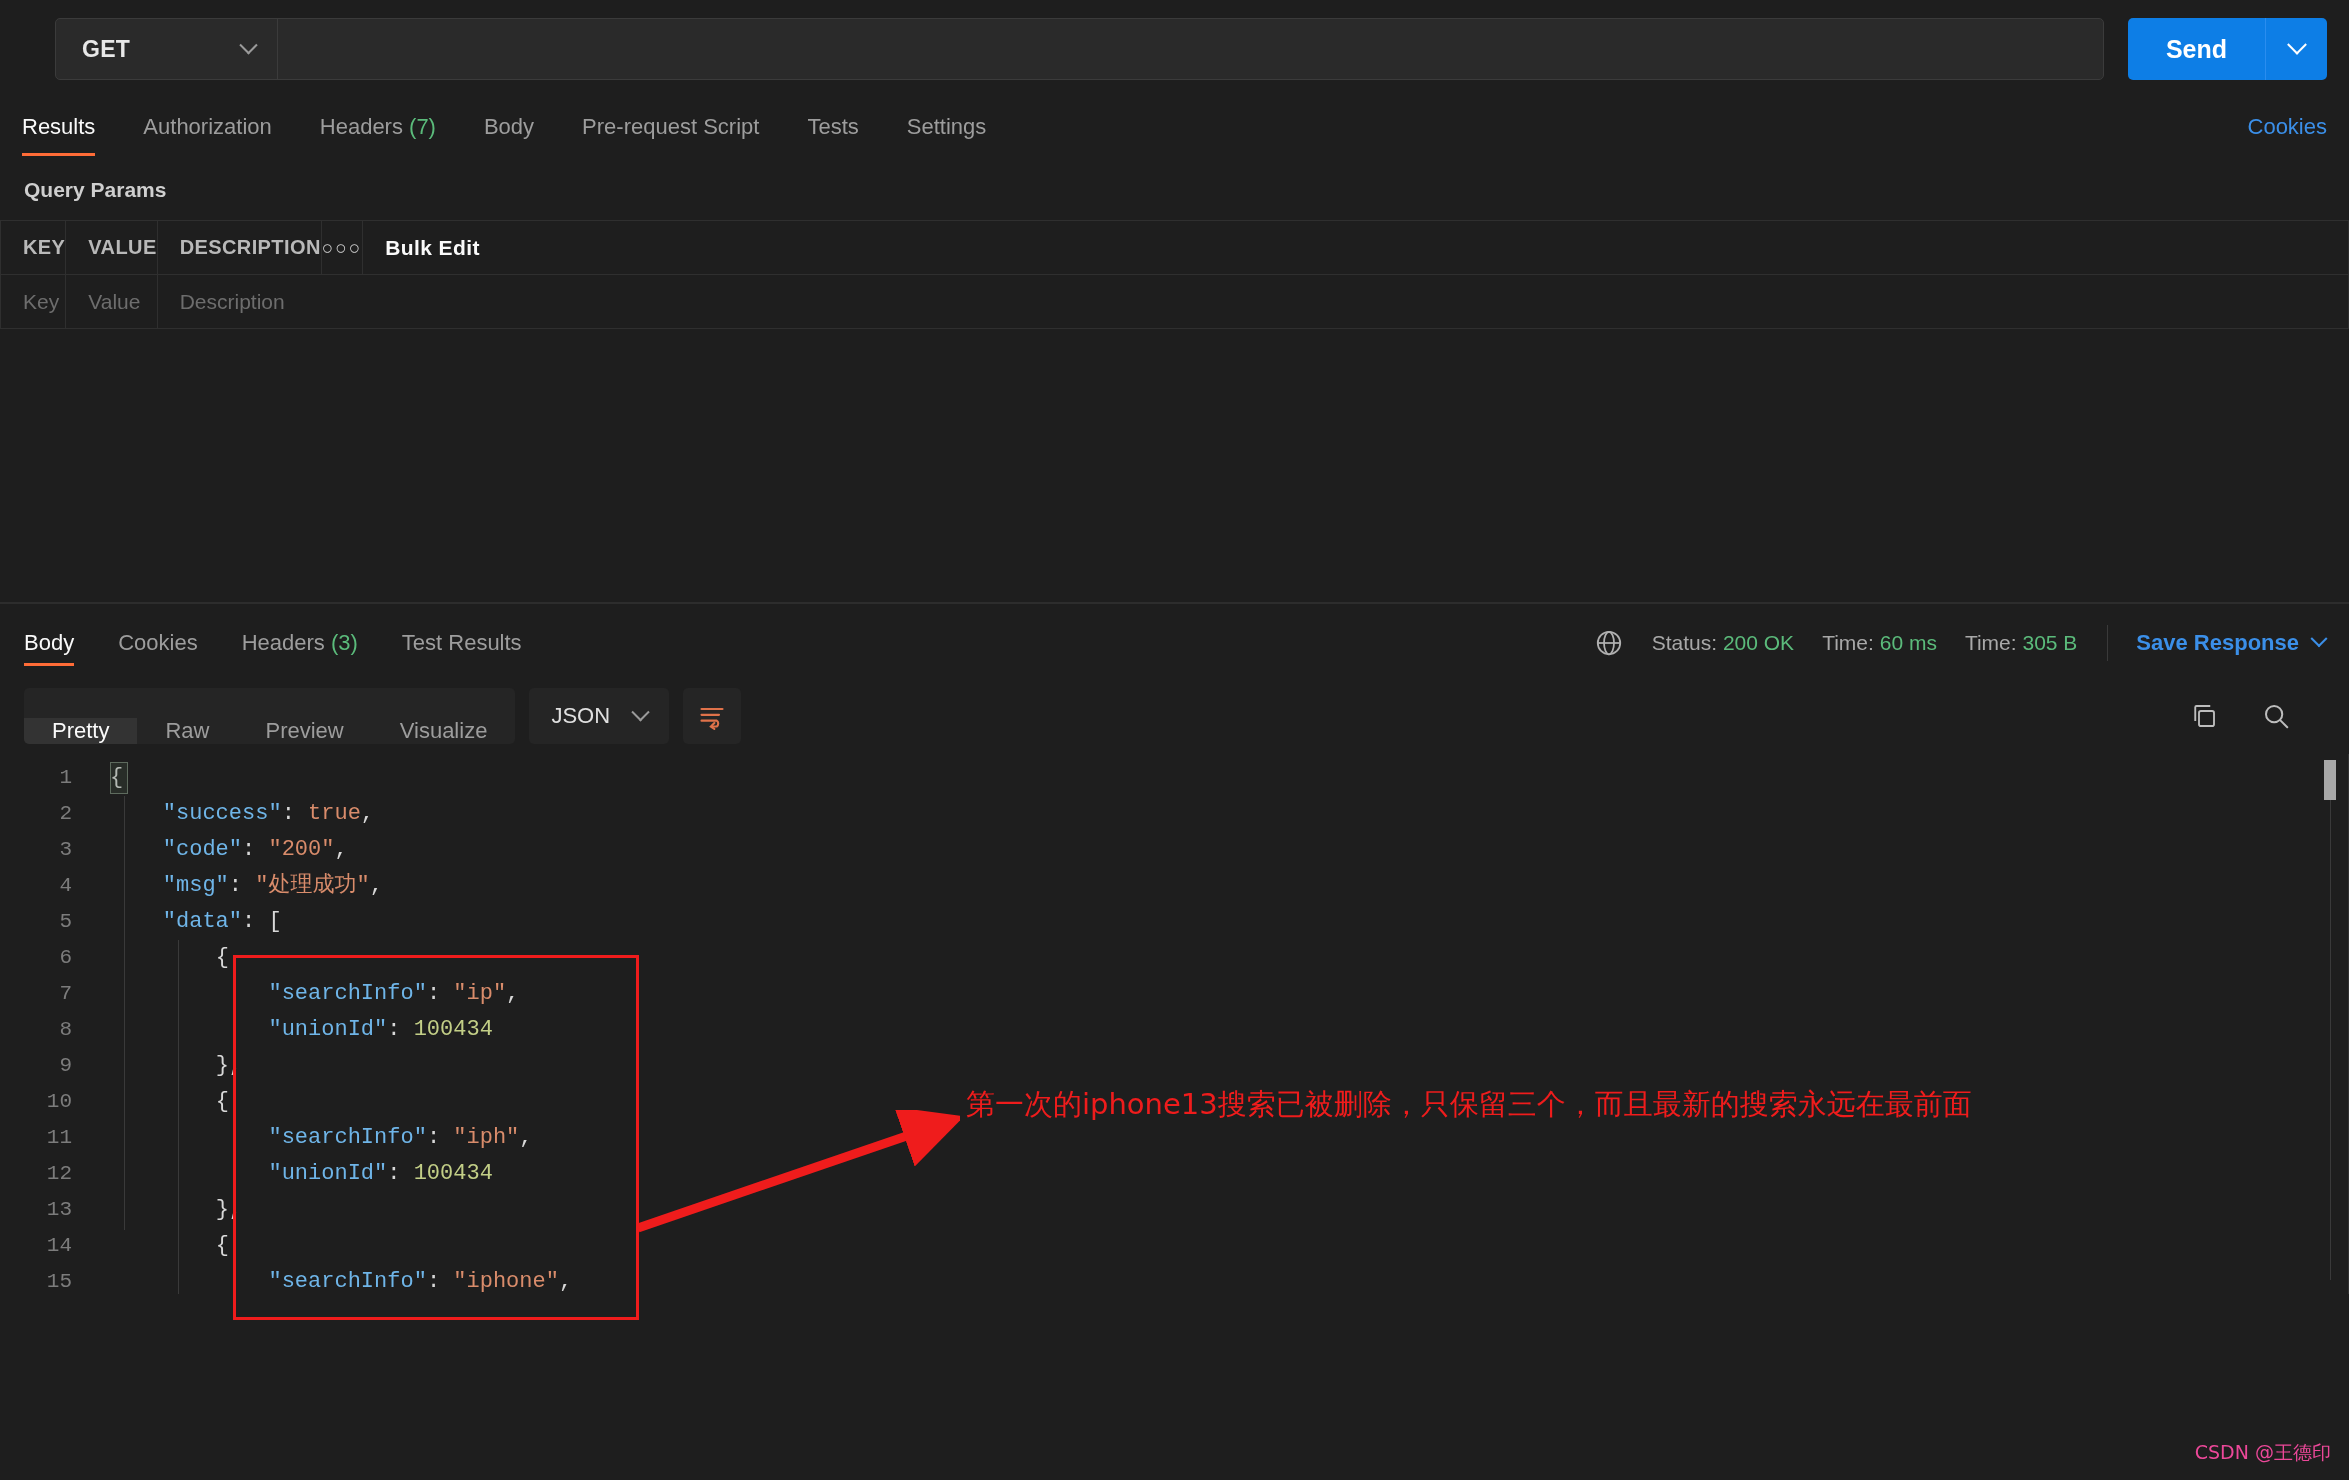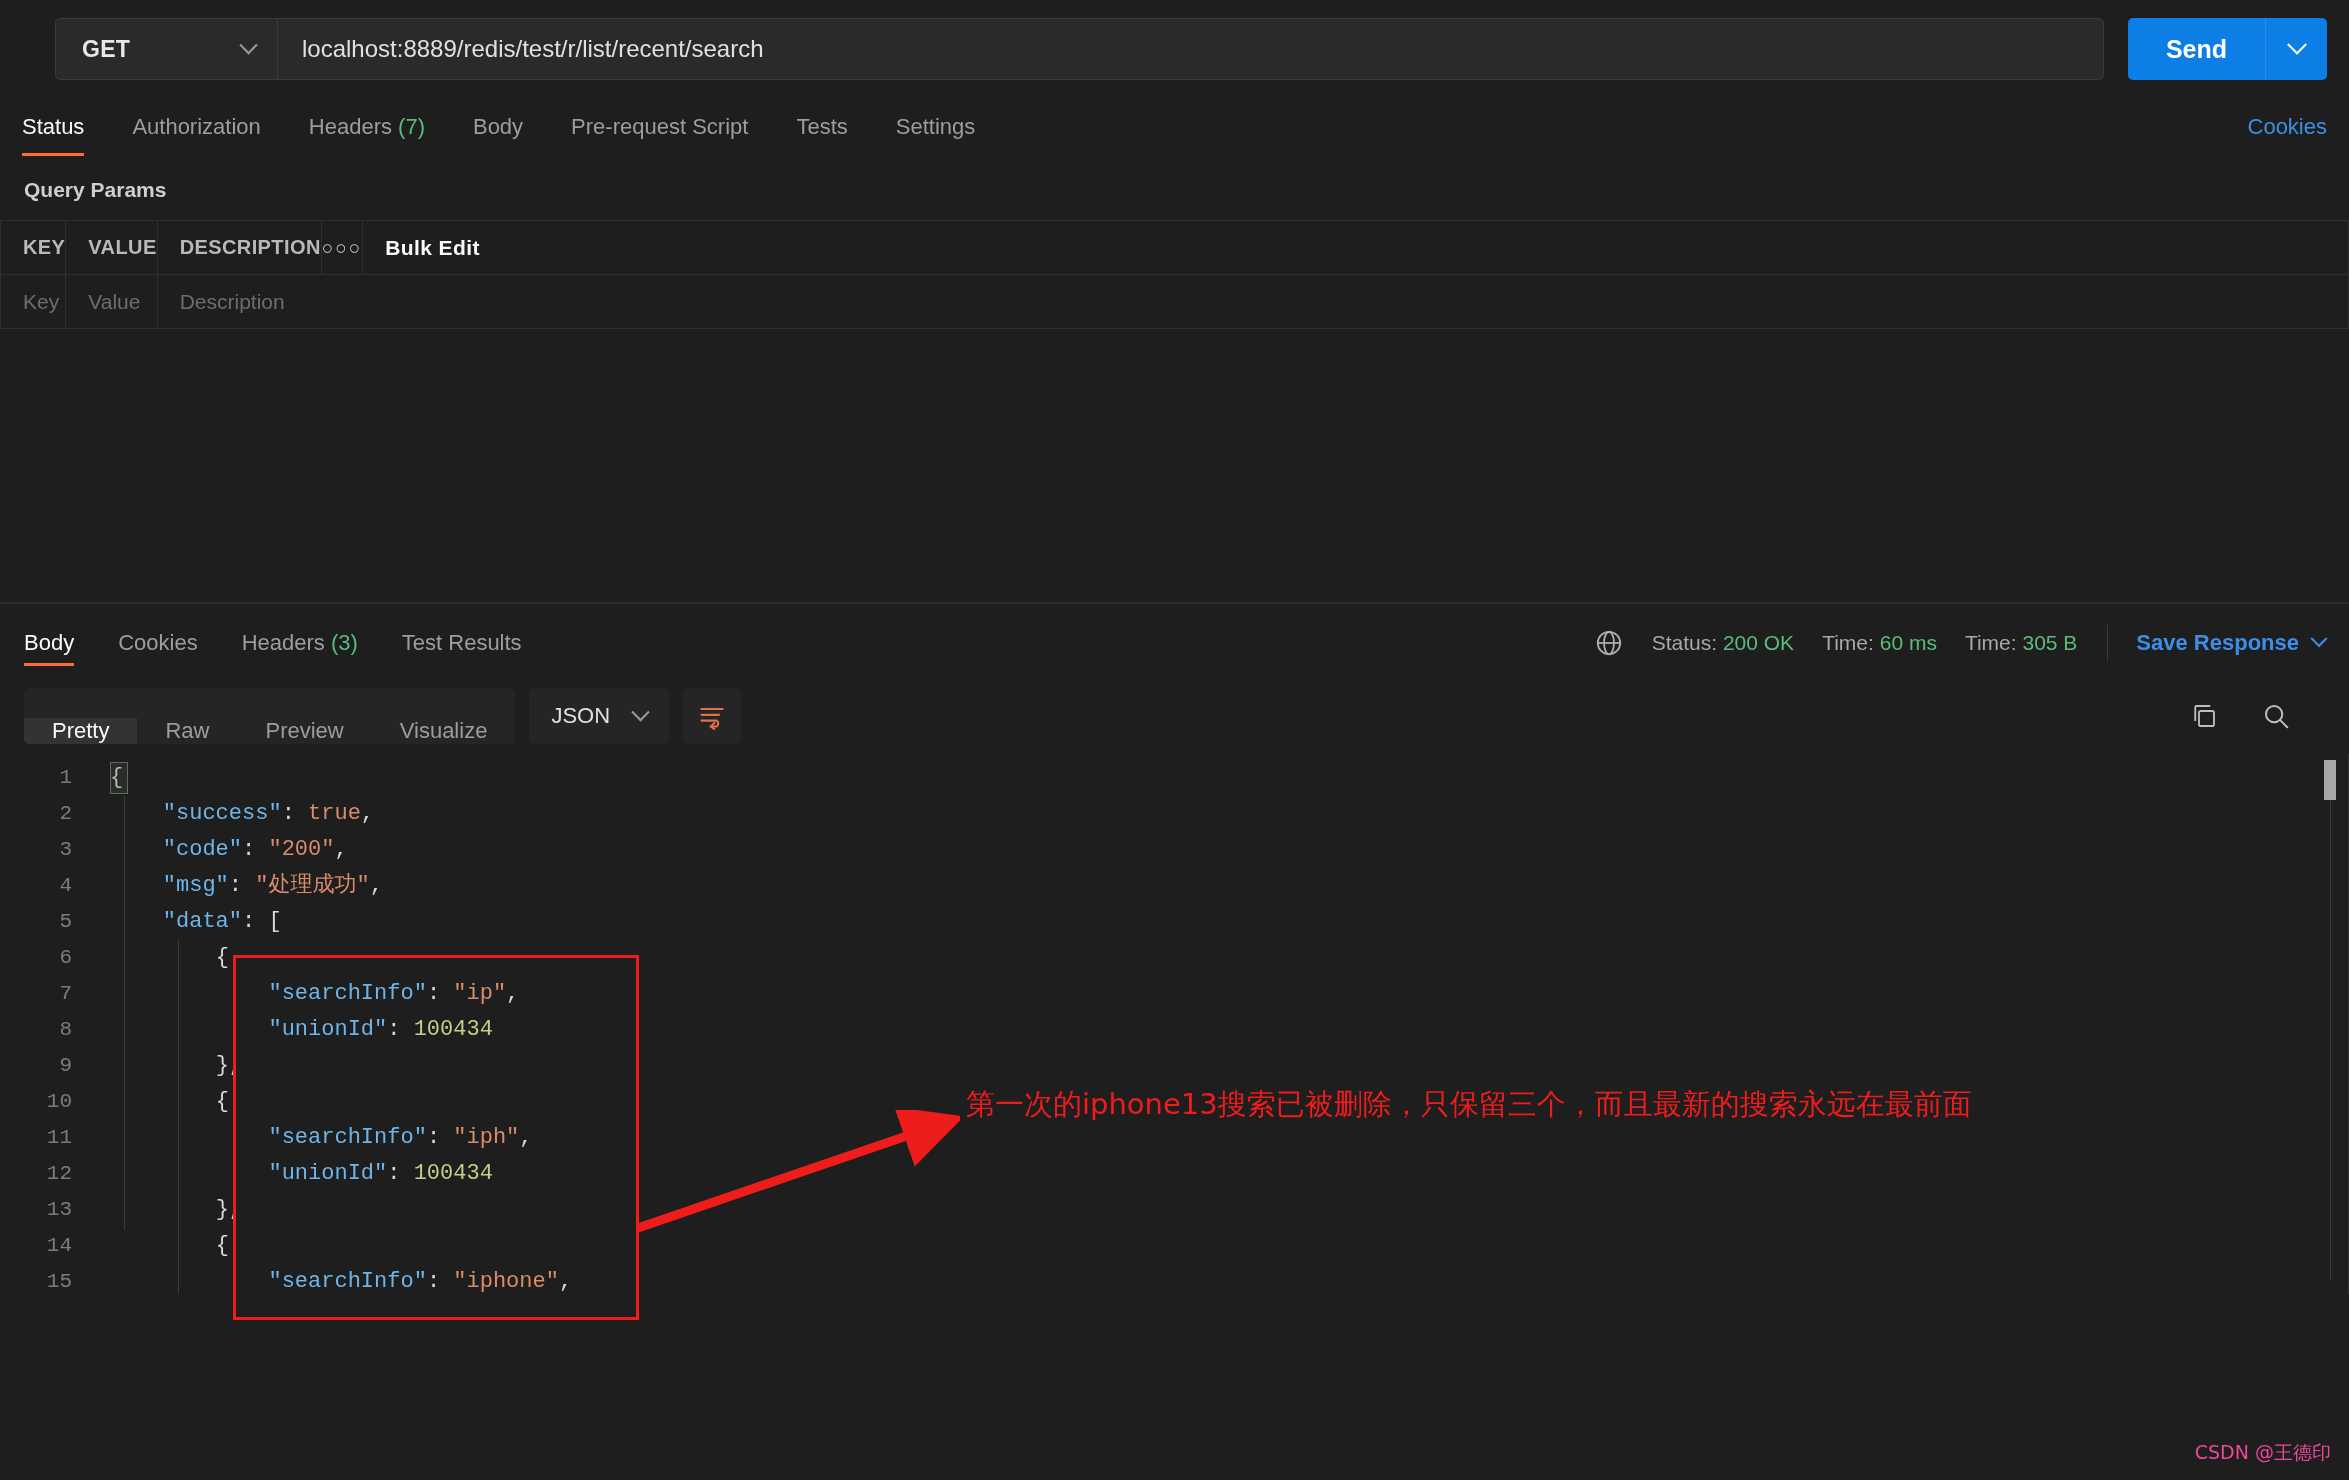--- a/index.html
+++ b/index.html
@@ -341,32 +341,31 @@
 </style>
 </head>
 <body>
 
 <div class="url-bar">
   <div class="url-input-wrap">
     <div class="method-select">
       <span>GET</span>
       <span class="chev"></span>
     </div>
-    <div class="url-text">localhost:8889/redis/test/r/list/recent/search</div>
   </div>
   <div class="send-group">
     <div class="send-btn">Send</div>
     <div class="send-caret">
       <span class="chev"></span>
     </div>
   </div>
 </div>
 
 <div class="req-tabs" id="req-tabs">
-  <div class="req-tab active"><span>Status</span></div>
+  <div class="req-tab active"><span>Results</span></div>
     <div class="req-tab"><span>Authorization</span></div>
     <div class="req-tab"><span>Headers</span><span class="cnt"> (7)</span></div>
     <div class="req-tab"><span>Body</span></div>
     <div class="req-tab"><span>Pre-request Script</span></div>
     <div class="req-tab"><span>Tests</span></div>
     <div class="req-tab"><span>Settings</span></div>
     <div class="cookies-link">Cookies</div>
 </div>
 
 <div class="qp-title">Query Params</div>

